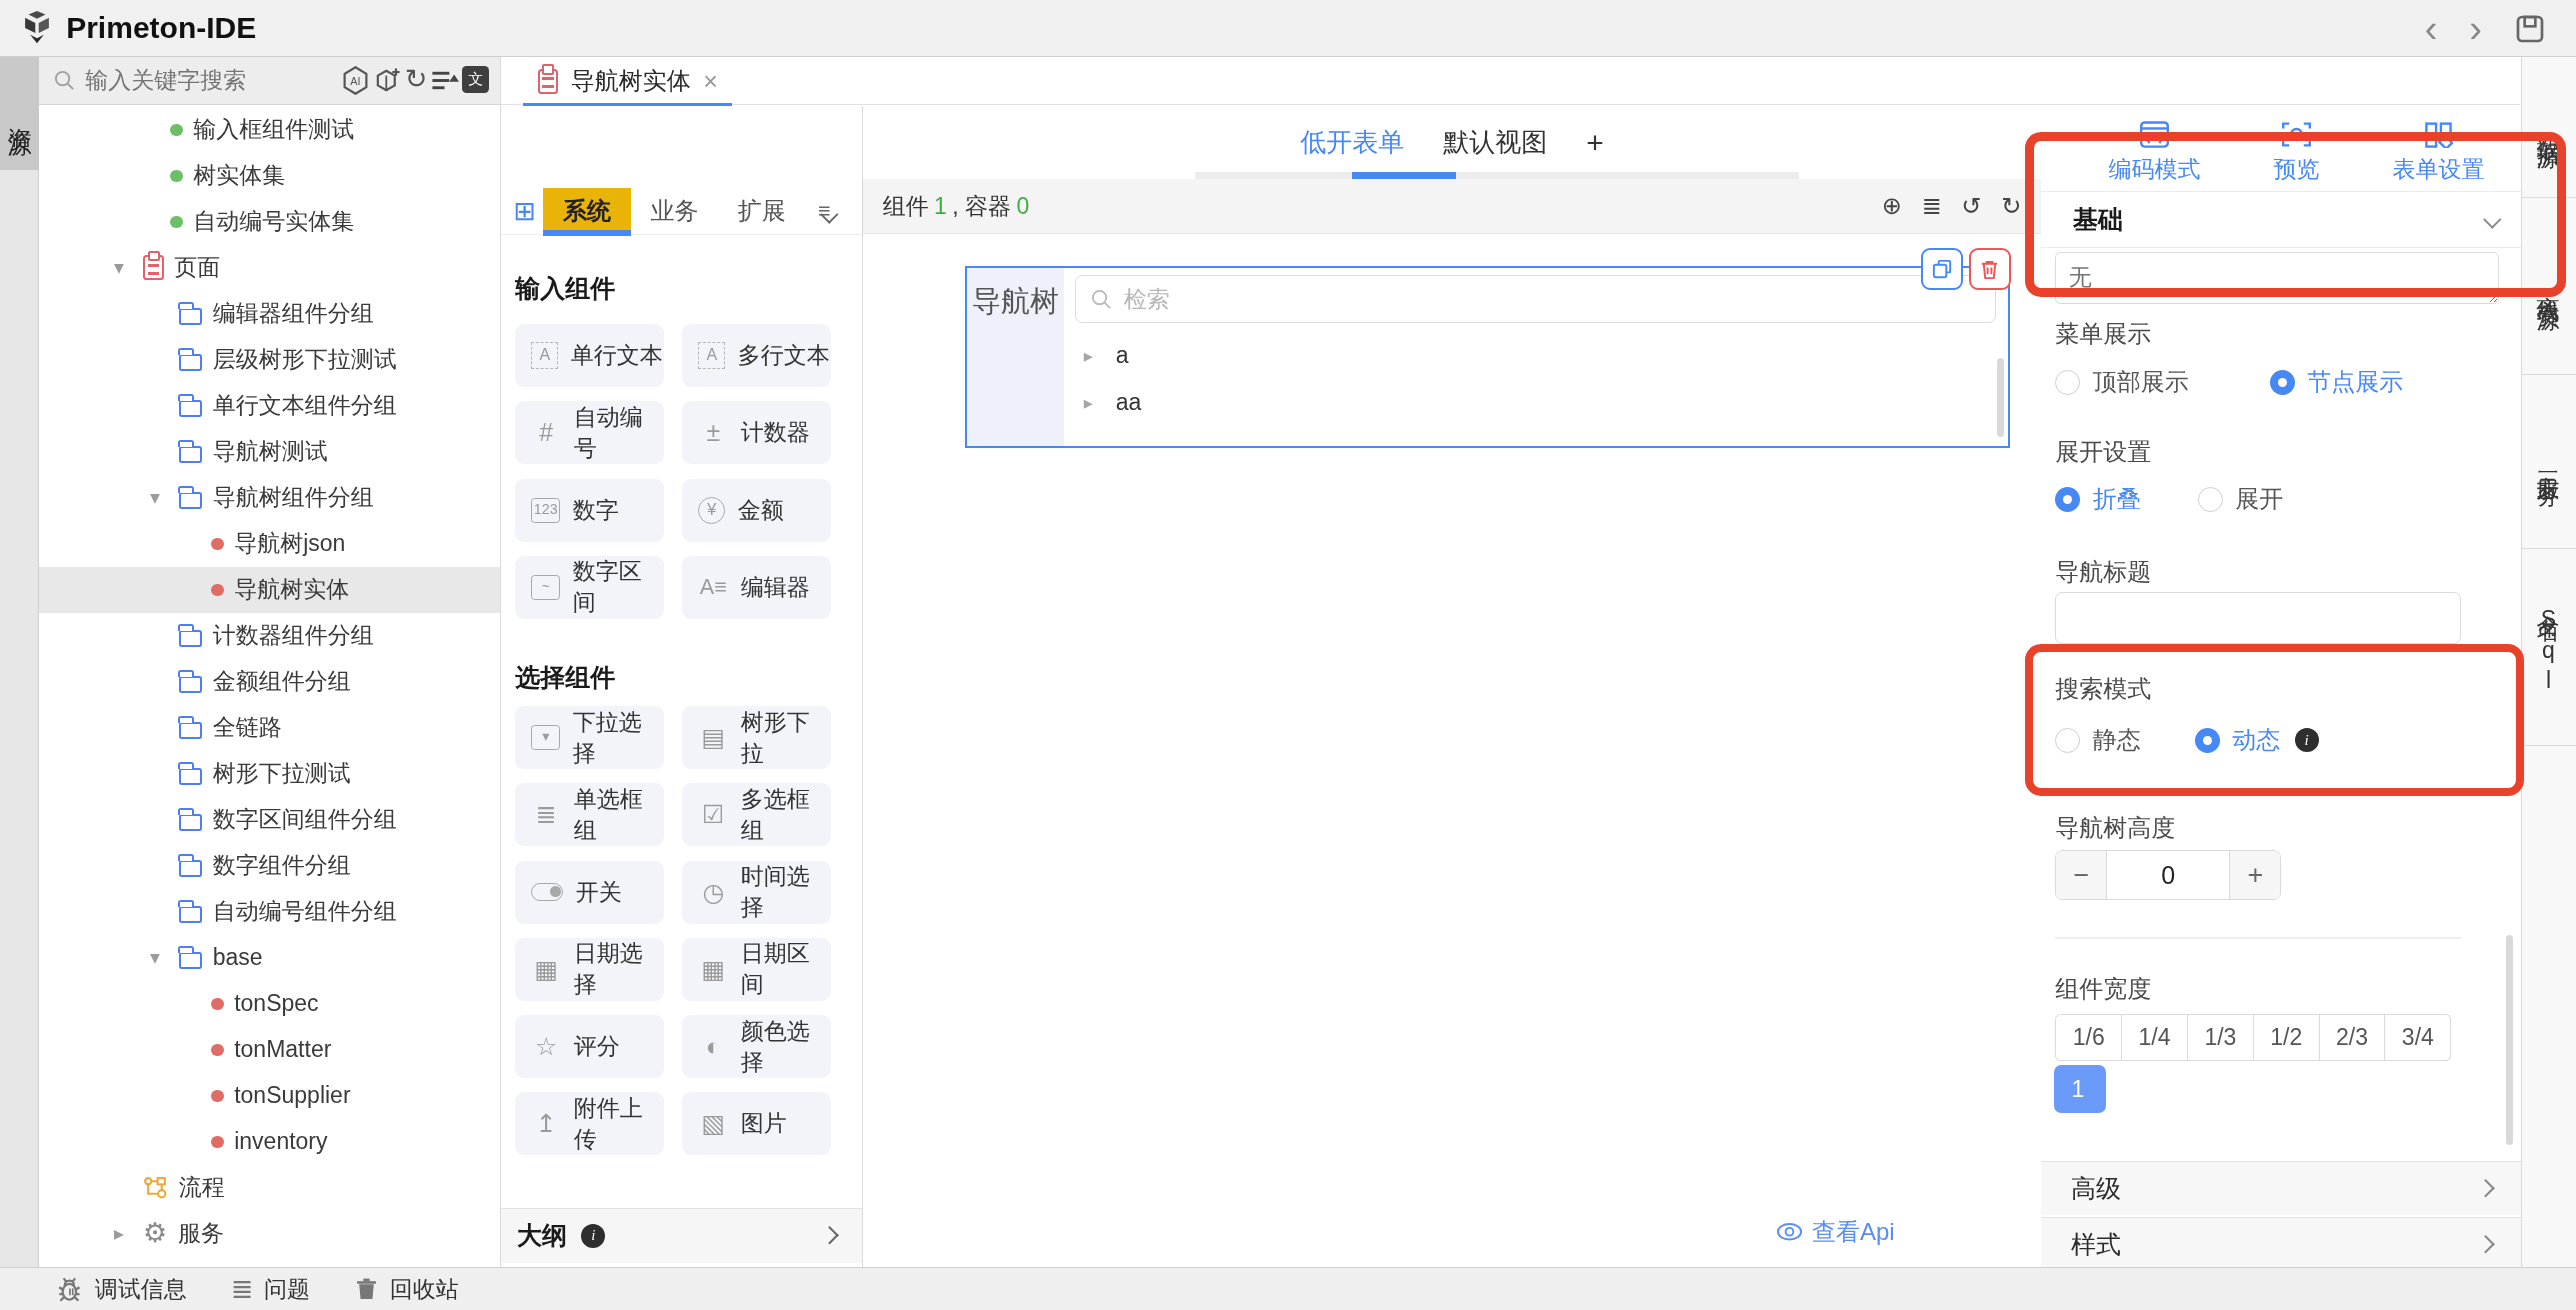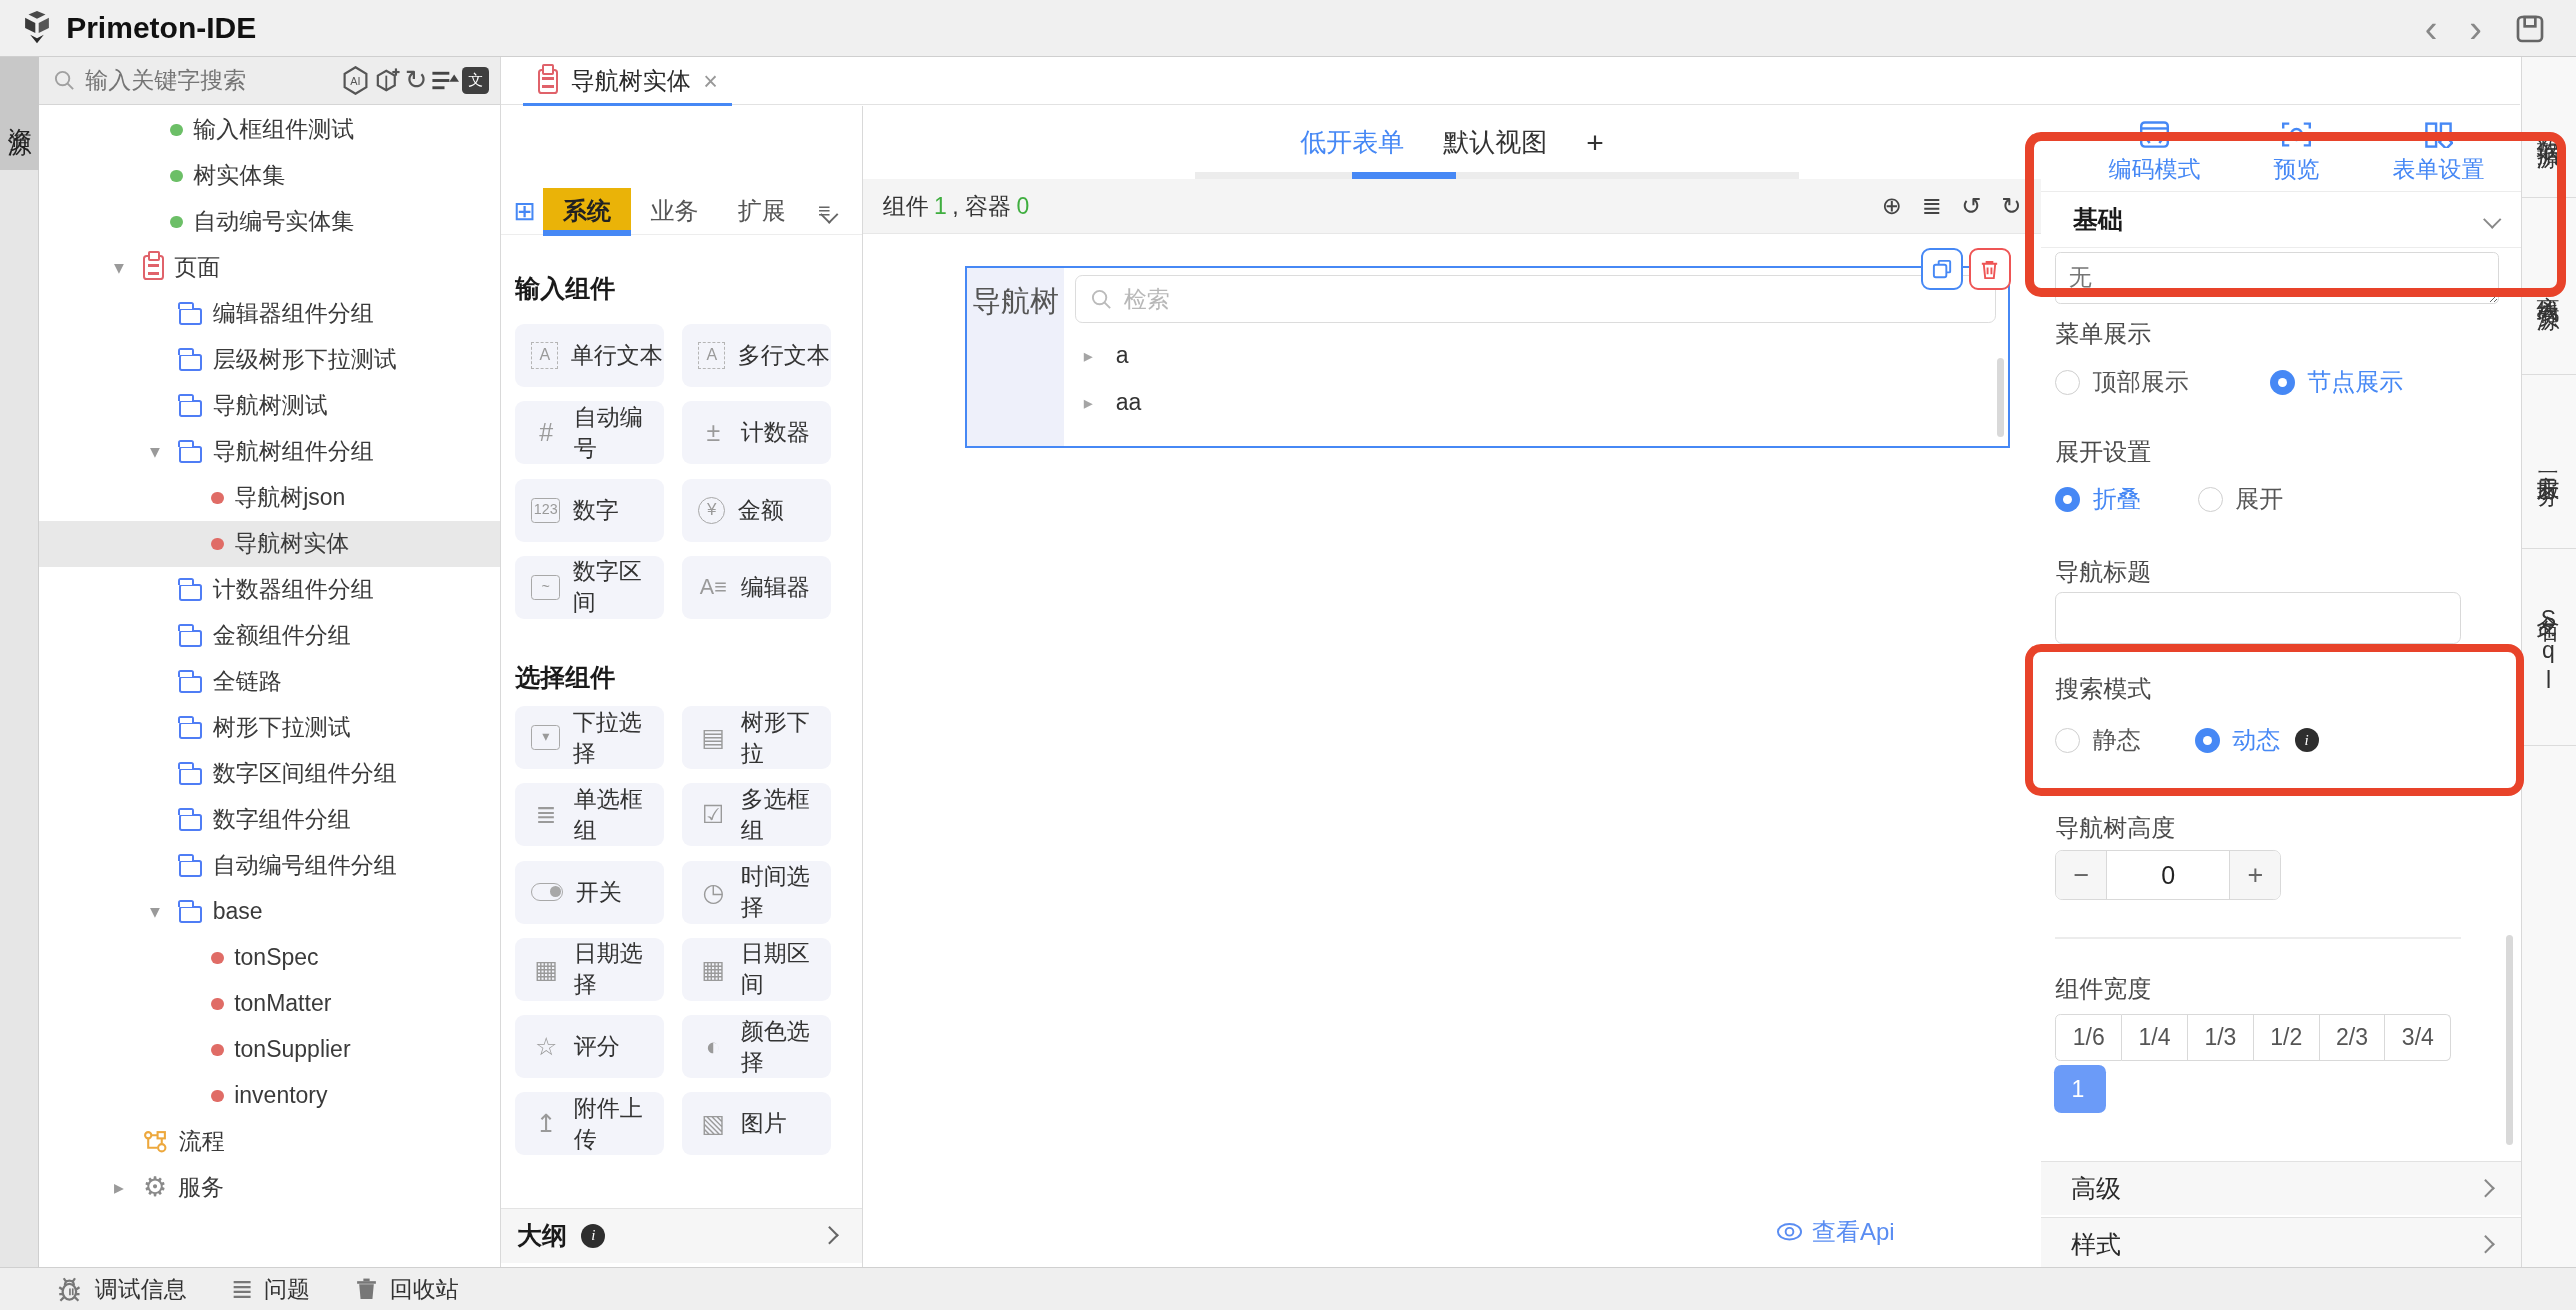--- a/index.html
+++ b/index.html
@@ -14,21 +14,21 @@
 
   
   #leftrail { position:absolute; left:0; top:57px; width:39px; height:1210px; background:#e6e6e6; border-right:1.8px solid #cfcfcf; }
   #leftrail .railtab { width:39px; height:113px; background:#c8c8c8; display:flex; align-items:center; justify-content:center; writing-mode:vertical-rl; text-orientation:upright; font-size:24px; color:#222; letter-spacing:5.4px; cursor:pointer; }
 
   
   #explorer { position:absolute; left:39px; top:57px; width:462px; height:1210px; background:#fff; border-right:1.8px solid #d9d9d9; }
   #exp-search { height:48px; background:#ededed; border-bottom:1.8px solid #d5d5d5; display:flex; align-items:center; padding:0 10.7px 0 14.3px; }
   #exp-search .mag { margin-right:9px; flex:none; }
   #exp-search .ph { color:#a6a6a6; font-size:23px; flex:1; border:none; background:transparent; outline:none; font-family:inherit; min-width:36px;}
-  #exp-search .tools { display:flex; align-items:center; gap:3px; color:#555; }
+  #exp-search .tools { display:flex; align-items:flex-start; gap:3px; color:#555; }
   #exp-search .tools svg { display:block; }
   .glyphbtn { font-size:27px; color:#555; line-height:1; cursor:pointer; }
   .transchip { width:27px; height:27px; background:#3f3f3f; border-radius:4.5px; color:#fff; font-size:15px; display:flex; align-items:center; justify-content:center; cursor:pointer; }
 
   #tree { padding-top:1.8px; }
   .trow { height:46px; display:flex; align-items:center; font-size:23px; color:#3a3a3a; cursor:pointer; white-space:nowrap; }
   .trow.sel { background:#e8e8e8; }
   .caret { width:29px; font-size:19.7px; color:#9a9a9a; flex:none; }
   .tlabel { margin-left:10.7px; }
   .pl84 { padding-left:75px; } .pl124 { padding-left:111px; } .pl146 { padding-left:131px; } .pl156 { padding-left:140px; } .pl192 { padding-left:172px; }
@@ -224,20 +224,24 @@
     <div class="trow pl156">
         <span class="fold"></span>
         <span class="tlabel">编辑器组件分组</span>
       </div>
     <div class="trow pl156">
         <span class="fold"></span>
         <span class="tlabel">层级树形下拉测试</span>
       </div>
     <div class="trow pl156">
         <span class="fold"></span>
+        <span class="tlabel">单行文本组件分组</span>
+      </div>
+    <div class="trow pl156">
+        <span class="fold"></span>
         <span class="tlabel">导航树测试</span>
       </div>
     <div class="trow pl124">
         <span class="caret">▾</span>
         <span class="fold"></span>
         <span class="tlabel">导航树组件分组</span>
       </div>
     <div class="trow pl192">
         <span class="dotr"></span>
         <span class="tlabel">导航树json</span>

